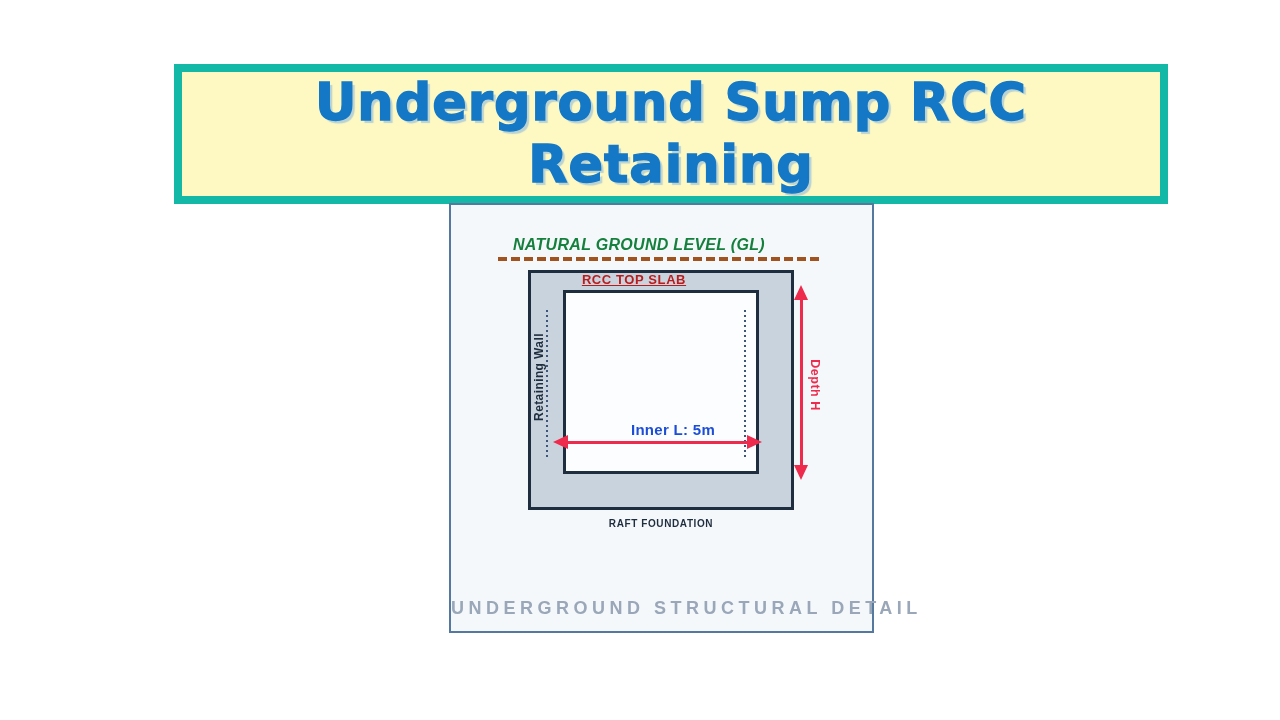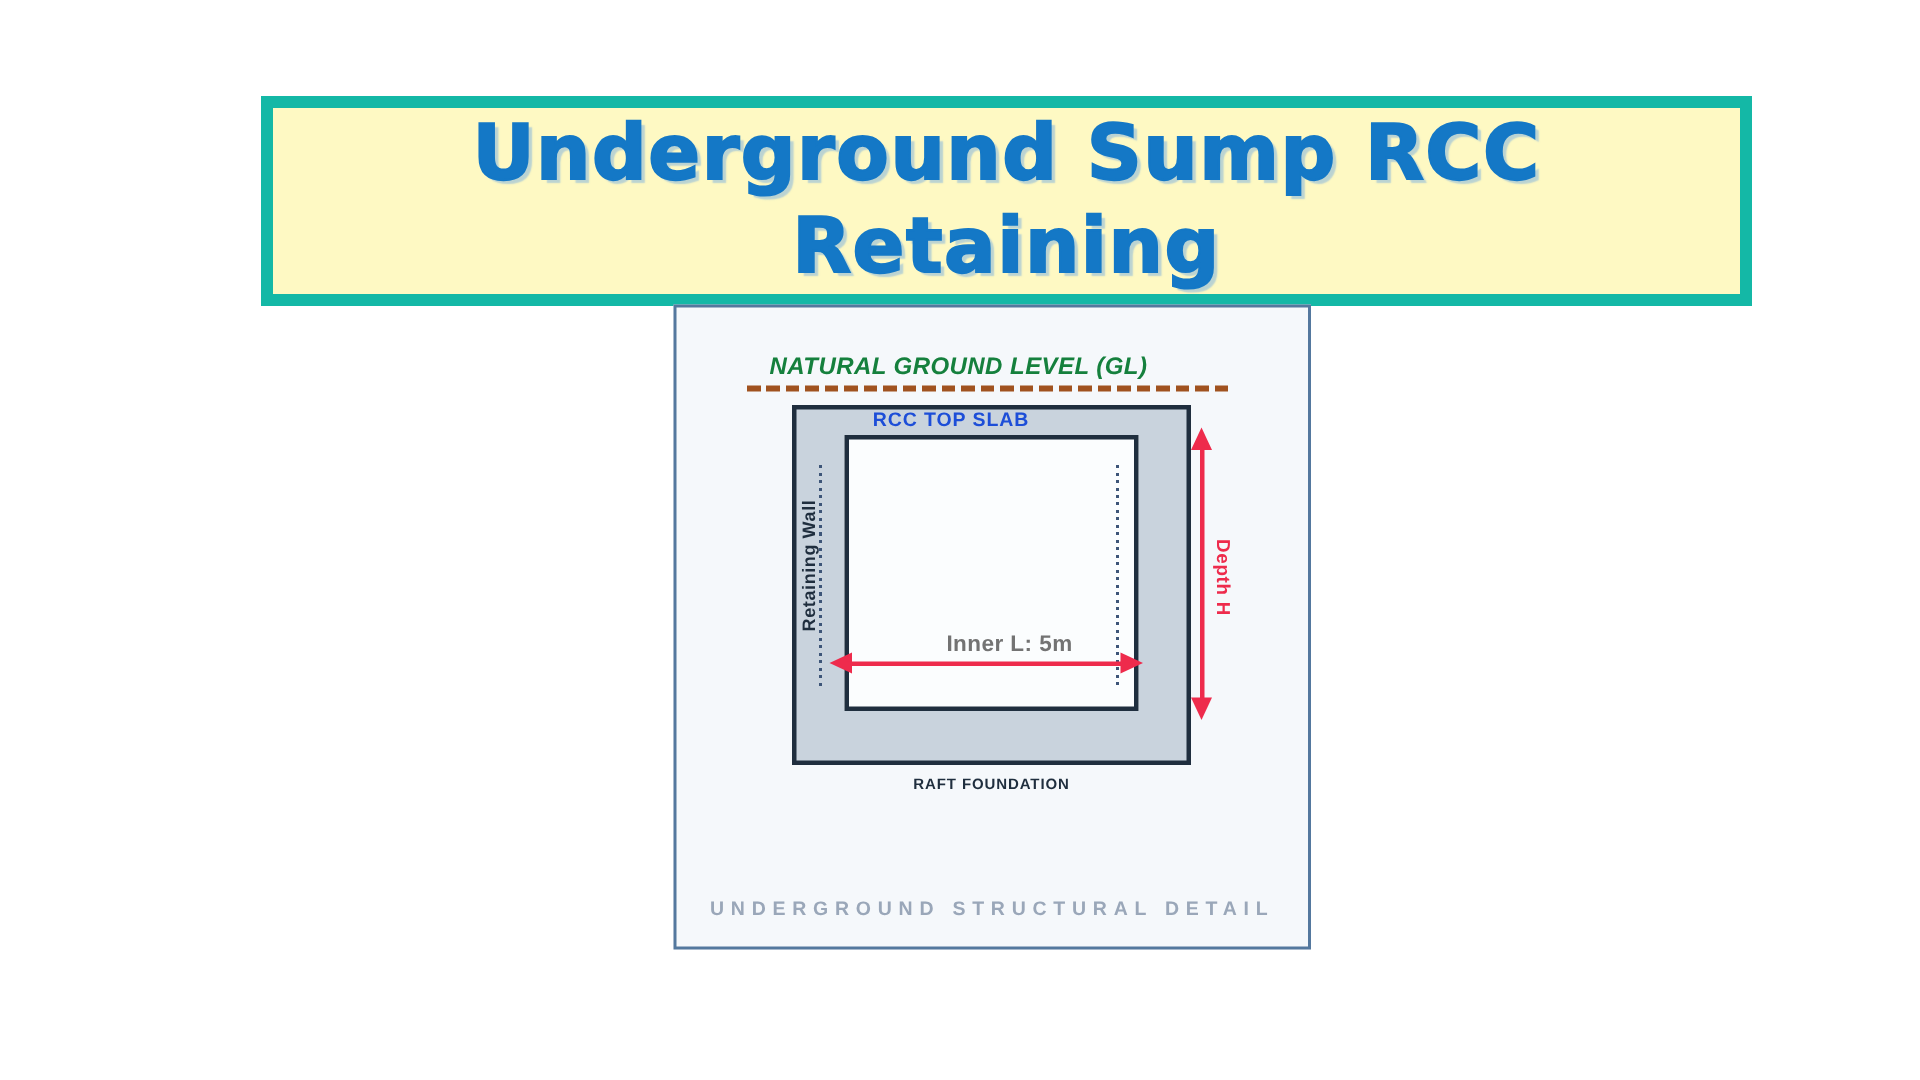--- a/index.html
+++ b/index.html
@@ -38,38 +38,38 @@
   .outer-box {
     position: absolute; left: 77px; top: 65px; width: 266px; height: 240px;
     background: #C9D3DD; border: 3px solid #1F2E3E;
   }
   .inner-box {
     position: absolute; left: 112px; top: 85px; width: 196px; height: 184px;
     background: #FBFDFE; border: 3px solid #1F2E3E;
   }
   .top-slab-label {
     position: absolute; left: 77px; top: 67px; width: 212px; text-align: center;
-    font-size: 13px; font-weight: bold; color: #1d4ed8; letter-spacing: 0.6px;
+    font-size: 13px; font-weight: bold; color: #b91c1c; letter-spacing: 0.6px; text-decoration: underline;
   }
   .retaining-label {
     position: absolute; left: 28px; top: 165px; width: 120px; height: 14px;
     text-align: center; transform: rotate(-90deg);
     font-size: 12px; font-weight: bold; color: #1F2E3E; letter-spacing: 0.4px;
     white-space: nowrap;
   }
   .dot-line {
     position: absolute; width: 2px;
     background: repeating-linear-gradient(180deg, #3D5578 0 2px, transparent 2px 5px);
   }
   .dot-left  { left: 95px;  top: 105px; height: 150px; }
   .dot-right { left: 293px; top: 105px; height: 148px; }
 
   .inner-l-label {
     position: absolute; left: 112px; top: 216px; width: 196px; text-align: center;
-    font-size: 15px; font-weight: bold; color: #737373; letter-spacing: 0.3px; padding-left: 24px;
+    font-size: 15px; font-weight: bold; color: #1d4ed8; letter-spacing: 0.3px; padding-left: 24px;
   }
 
   
   .h-arrow { position: absolute; left: 102px; top: 230px; width: 209px; height: 14px; }
   .h-arrow .line {
     position: absolute; left: 11px; right: 11px; top: 50%; margin-top: -1.5px;
     height: 3px; background: #EE2B4C;
   }
   .h-arrow .head-left {
     position: absolute; left: 0; top: 50%; margin-top: -7px; width: 0; height: 0;
@@ -104,21 +104,21 @@
     font-size: 12.5px; font-weight: bold; color: #EE2B4C; letter-spacing: 0.5px;
     white-space: nowrap;
   }
 
   .raft-label {
     position: absolute; left: 77px; top: 313px; width: 266px; text-align: center;
     font-size: 10px; font-weight: bold; color: #1F2E3E; letter-spacing: 0.6px;
   }
   .caption {
     position: absolute; left: 0; right: 0; top: 393px; text-align: center;
-    font-size: 13px; font-weight: bold; color: #9AA7B9; letter-spacing: 4.5px;
+    font-size: 18px; font-weight: bold; color: #9AA7B9; letter-spacing: 4.5px;
     white-space: nowrap;
   }
 </style>
 </head>
 <body>
 
 <div>
 
   <div class="title-box">
     <div class="title-line">Underground Sump RCC</div>

